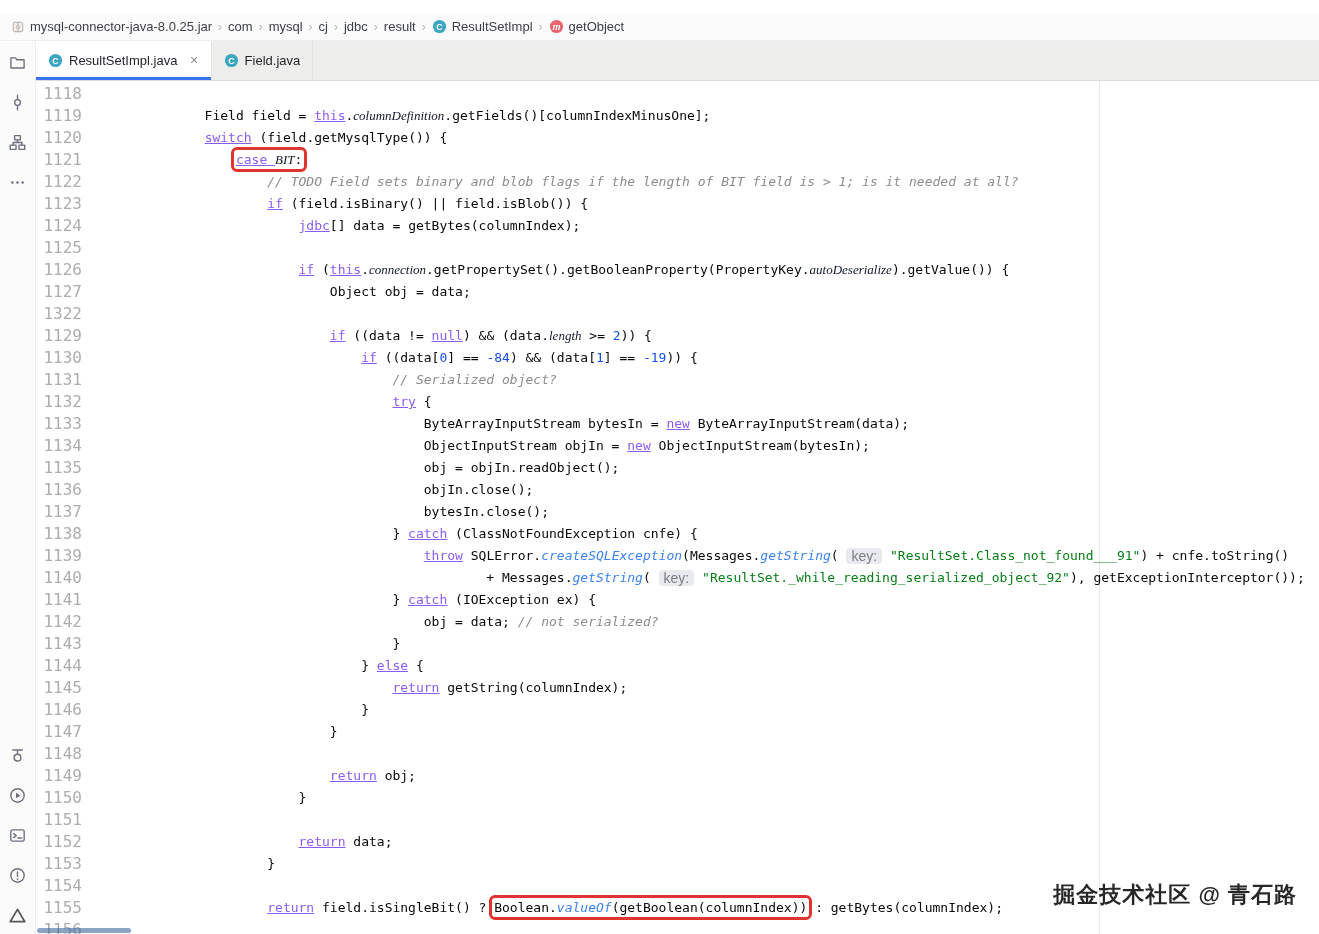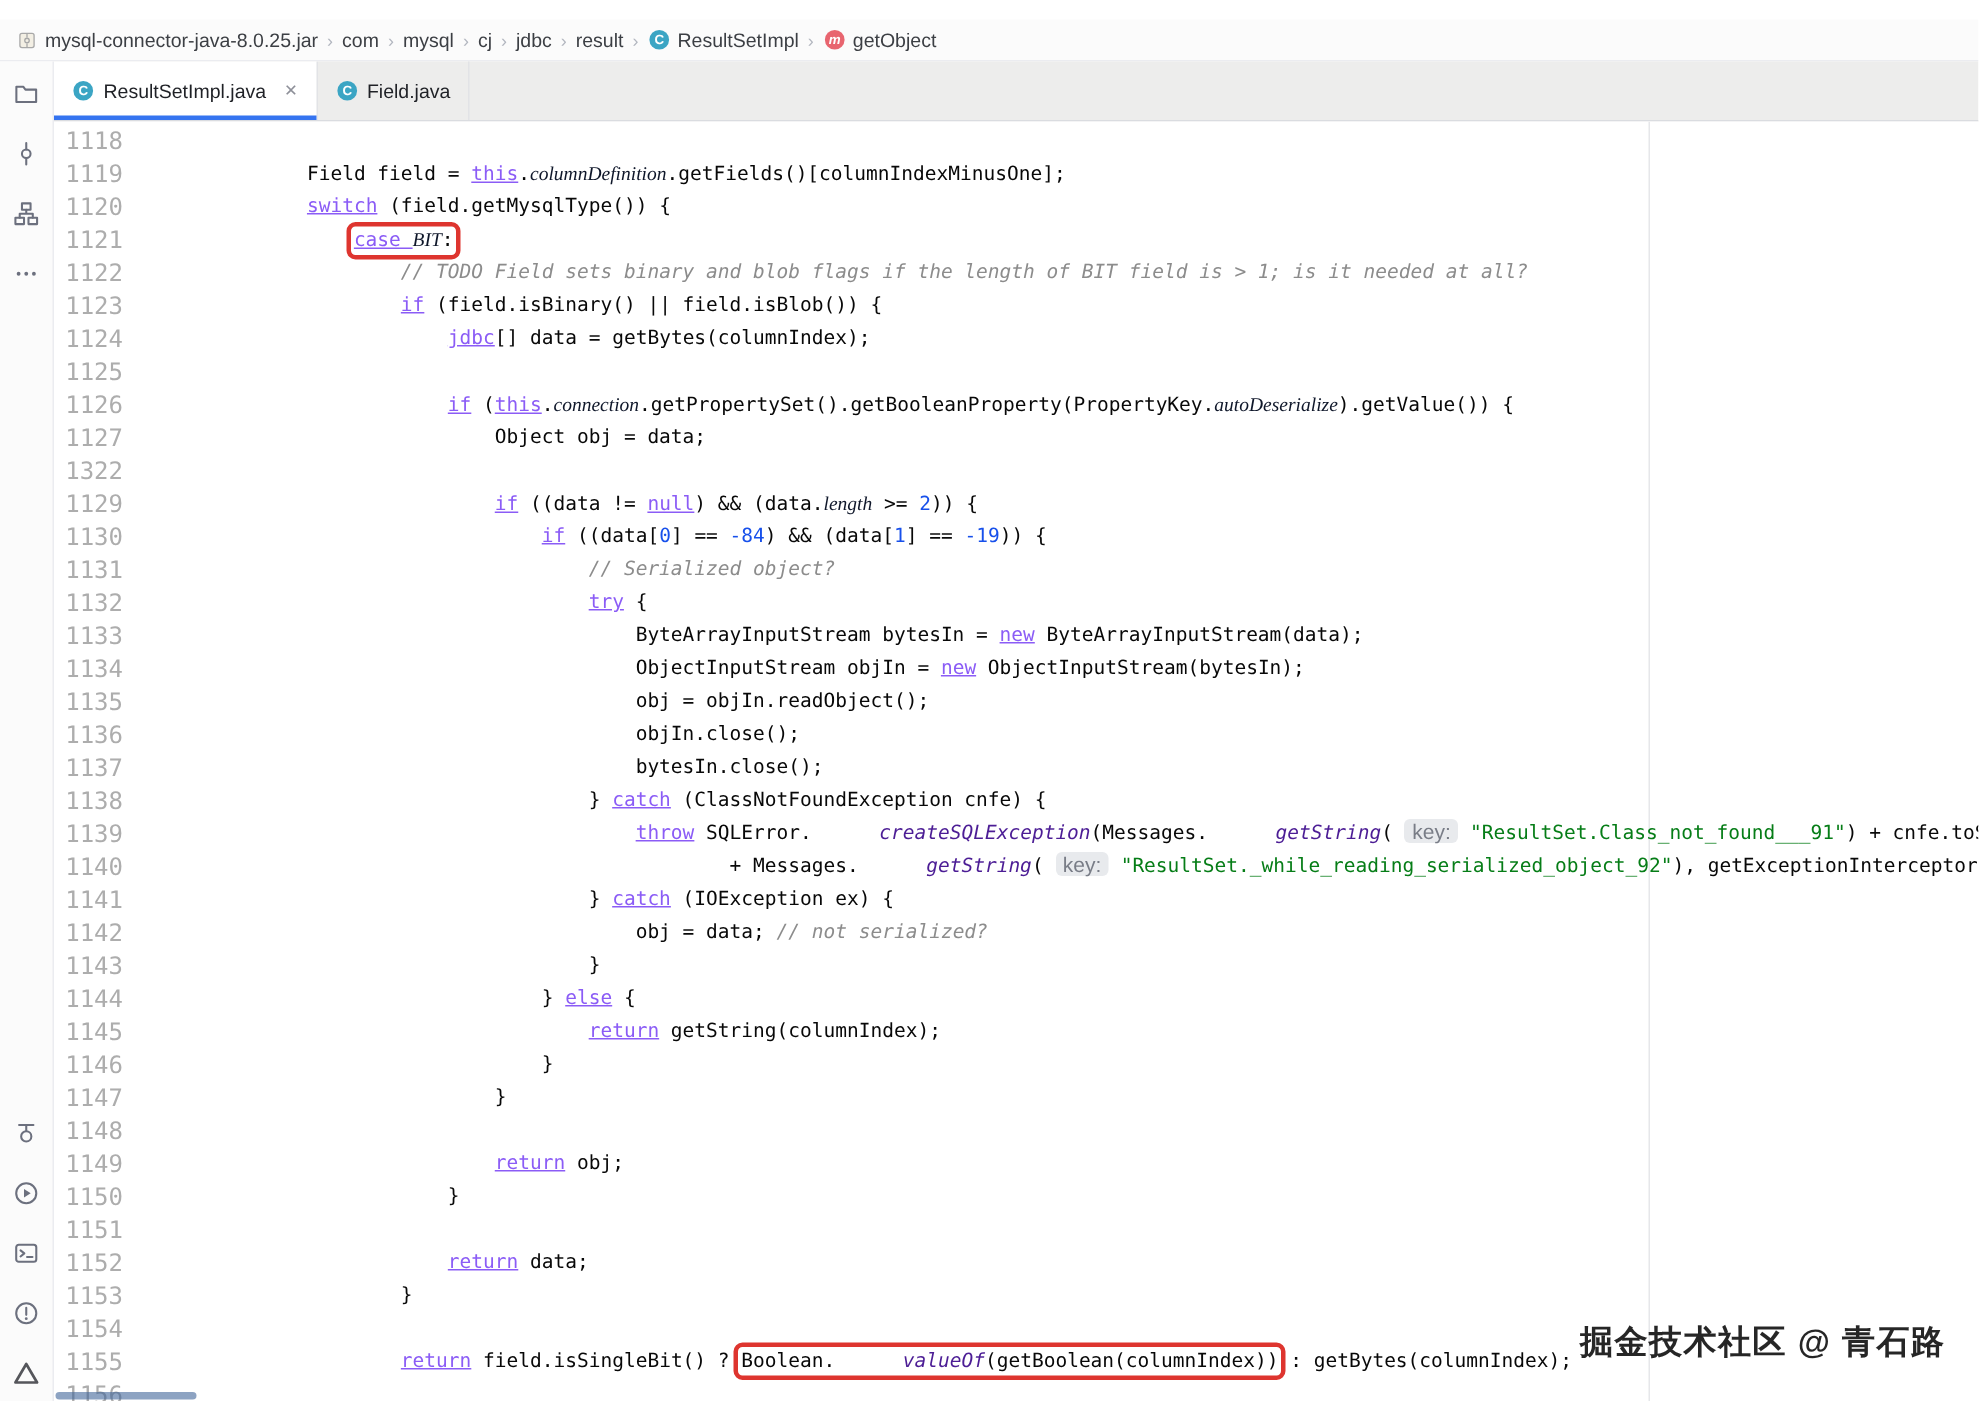--- a/index.html
+++ b/index.html
@@ -43,21 +43,21 @@
   .code-area { position: relative; padding-top: 2px; }
   .line { display: flex; height: 22px; line-height: 22px; white-space: pre;
     font-family: "DejaVu Sans Mono", monospace; font-size: 13px; }
   .ln { width: 46px; flex: 0 0 46px; text-align: right; color: #ADADAD; font-size: 16px; cursor: pointer; }
   .lc { padding-left: 60px; color: #080808; }
   .tok-k { color: #8b5cf6; text-decoration: underline; }
   .tok-s { color: #067D17; }
   .tok-c { color: #8C8C8C; font-style: italic; }
   .tok-n { color: #1750EB; }
   .tok-f { color: #0f172a; font-style: italic; font-family: Liberation Serif, serif; }
-  .tok-sm { color: #4c1d95; font-style: italic; margin-left: 45px; }
+  .tok-sm { color: #3b82f6; font-style: italic; }
   .tok-h { display: inline-block; height: 16px; line-height: 16px; padding: 0 5px;
     font-family: "Liberation Sans", sans-serif; font-size: 14px; background: #E8EAED;
     color: #797D87; border-radius: 4px; vertical-align: middle; margin-top: -2px; }
   .redbox { outline: 3px solid #DE352F; outline-offset: 2px; border-radius: 1px; }
 
   .hthumb { position: absolute; left: 1px; bottom: 1px; width: 94px; height: 5px;
     border-radius: 3px; background: rgba(65,101,154,0.6); cursor: pointer; }
 
   .watermark { position: absolute; right: 22px; bottom: 24px; font-size: 22px; font-weight: bold;
     color: rgba(20,20,20,0.92); letter-spacing: 1px; font-family: "Liberation Sans", sans-serif; margin-left: 29px; }

